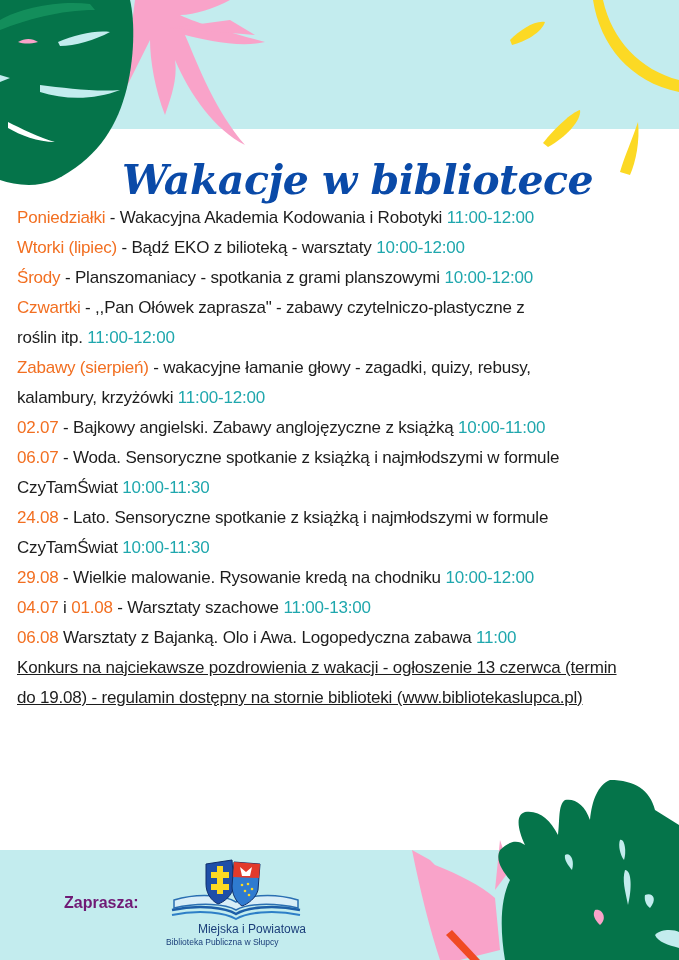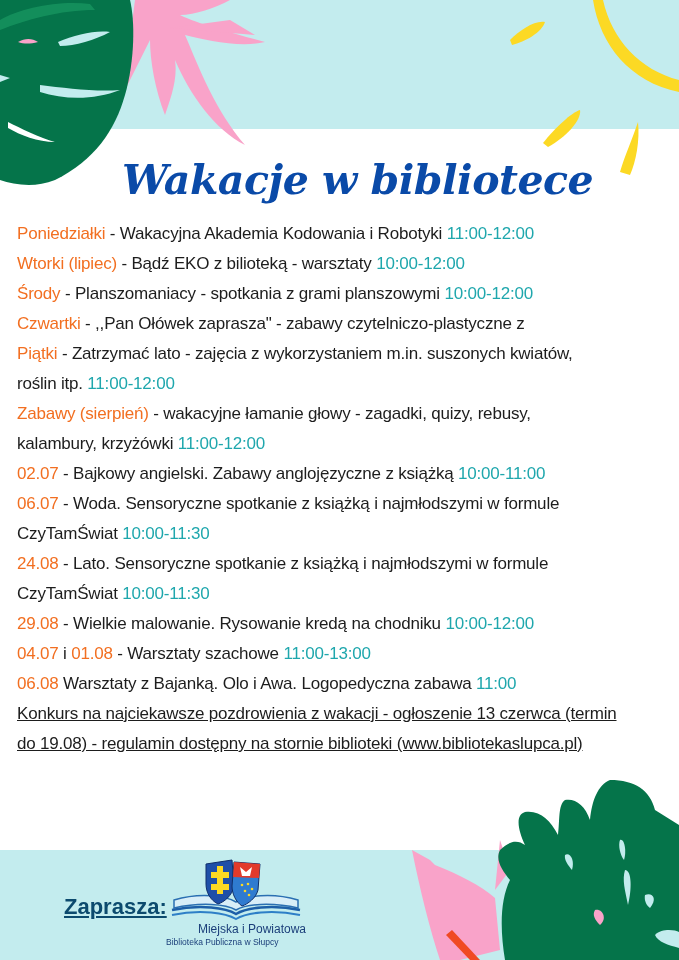--- a/index.html
+++ b/index.html
@@ -1,26 +1,26 @@
 <!DOCTYPE html>
 <html><head>
 <meta charset="utf-8">
 <style>
   html, body { margin:0; padding:0; }
   body { width:679px; height:960px; position:relative; overflow:hidden; background:#ffffff; font-family:"DejaVu Sans", sans-serif; }
   .band-top { position:absolute; left:0; top:0; width:679px; height:129px; background:#c3ecee; }
   .band-bottom { position:absolute; left:0; top:850px; width:679px; height:110px; background:#c3ecee; }
   .deco { position:absolute; left:0; top:0; }
   .title { position:absolute; left:0; top:140px; width:679px; text-align:center; margin:16px; font-family:"DejaVu Serif", serif; font-weight:bold; font-style:italic; font-size:41px; letter-spacing:-0.5px; color:#0a4aa8; padding-left:4px; box-sizing:border-box; }
-  .content { position:absolute; left:17px; top:203px; width:660px; font-family:"Liberation Sans", sans-serif; font-size:17px; line-height:30px; color:#1d1d1d; letter-spacing:-0.2px;margin-top:16px; }
+  .content { position:absolute; left:17px; top:203px; width:660px; font-family:"Liberation Sans", sans-serif; font-size:17px; line-height:30px; color:#1d1d1d; letter-spacing:-0.2px; }
   .line { white-space:nowrap; height:30px; }
   .lbl { color:#f26f21; }
   .time { color:#1fa7ad; }
   .contest { text-decoration:underline; }
-  .footer-label { position:absolute; left:64px; top:894px; font-family:"Liberation Sans", sans-serif; font-weight:bold; font-size:22px; color:#0c4a6e;text-decoration:underline; }
+  .footer-label { position:absolute; left:64px; top:894px; font-family:"Liberation Sans", sans-serif; font-weight:bold; font-size:16px; color:#701a75; }
   .logo { position:absolute; left:166px; top:858px; width:140px; height:98px; }
   .logo-l1 { position:absolute; left:0; top:64px; width:140px; text-align:right; font-family:"Liberation Sans", sans-serif; font-size:12px; color:#1b3f7a; }
   .logo-l2 { position:absolute; left:0; top:79px; width:140px; text-align:left; font-family:"Liberation Sans", sans-serif; font-size:8.5px; color:#1b3f7a; }
 </style>
 </head>
 <body>
 
 <div class="band-top"></div>
 <div class="band-bottom"></div>
 
@@ -49,21 +49,20 @@
   </g>
 </svg>
 
 <h1 class="title">Wakacje w bibliotece</h1>
 
 <div class="content">
   <div class="line"><span class="lbl">Poniedziałki</span><span> - Wakacyjna Akademia Kodowania i Robotyki </span><span class="time">11:00-12:00</span></div>
   <div class="line"><span class="lbl">Wtorki (lipiec)</span><span> - Bądź EKO z bilioteką - warsztaty </span><span class="time">10:00-12:00</span></div>
   <div class="line"><span class="lbl">Środy</span><span> - Planszomaniacy - spotkania z grami planszowymi </span><span class="time">10:00-12:00</span></div>
   <div class="line"><span class="lbl">Czwartki</span><span> - ,,Pan Ołówek zaprasza" - zabawy czytelniczo-plastyczne z</span></div>
-  <div class="line"><span class="lbl">Piątki</span><span> - Zatrzymać lato - zajęcia z wykorzystaniem m.in. suszonych kwiatów,</span></div>
   <div class="line"><span>roślin itp. </span><span class="time">11:00-12:00</span></div>
   <div class="line"><span class="lbl">Zabawy (sierpień)</span><span> - wakacyjne łamanie głowy - zagadki, quizy, rebusy,</span></div>
   <div class="line"><span>kalambury, krzyżówki </span><span class="time">11:00-12:00</span></div>
   <div class="line"><span class="lbl">02.07</span><span> - Bajkowy angielski. Zabawy anglojęzyczne z książką </span><span class="time">10:00-11:00</span></div>
   <div class="line"><span class="lbl">06.07</span><span> - Woda. Sensoryczne spotkanie z książką i najmłodszymi w formule</span></div>
   <div class="line"><span>CzyTamŚwiat </span><span class="time">10:00-11:30</span></div>
   <div class="line"><span class="lbl">24.08</span><span> - Lato. Sensoryczne spotkanie z książką i najmłodszymi w formule</span></div>
   <div class="line"><span>CzyTamŚwiat </span><span class="time">10:00-11:30</span></div>
   <div class="line"><span class="lbl">29.08</span><span> - Wielkie malowanie. Rysowanie kredą na chodniku </span><span class="time">10:00-12:00</span></div>
   <div class="line"><span class="lbl">04.07</span><span> i </span><span class="lbl">01.08</span><span> - Warsztaty szachowe </span><span class="time">11:00-13:00</span></div>

